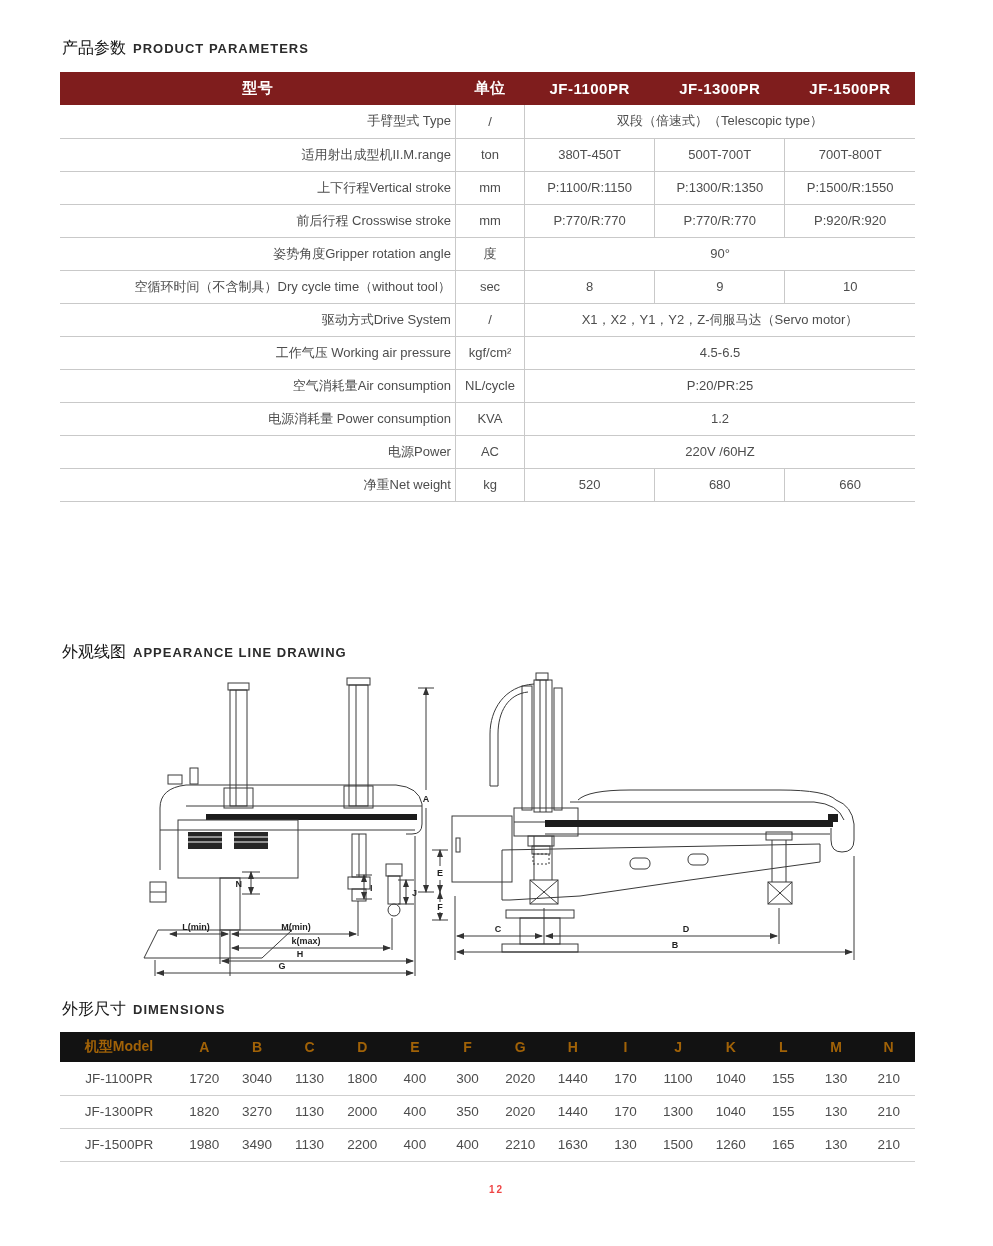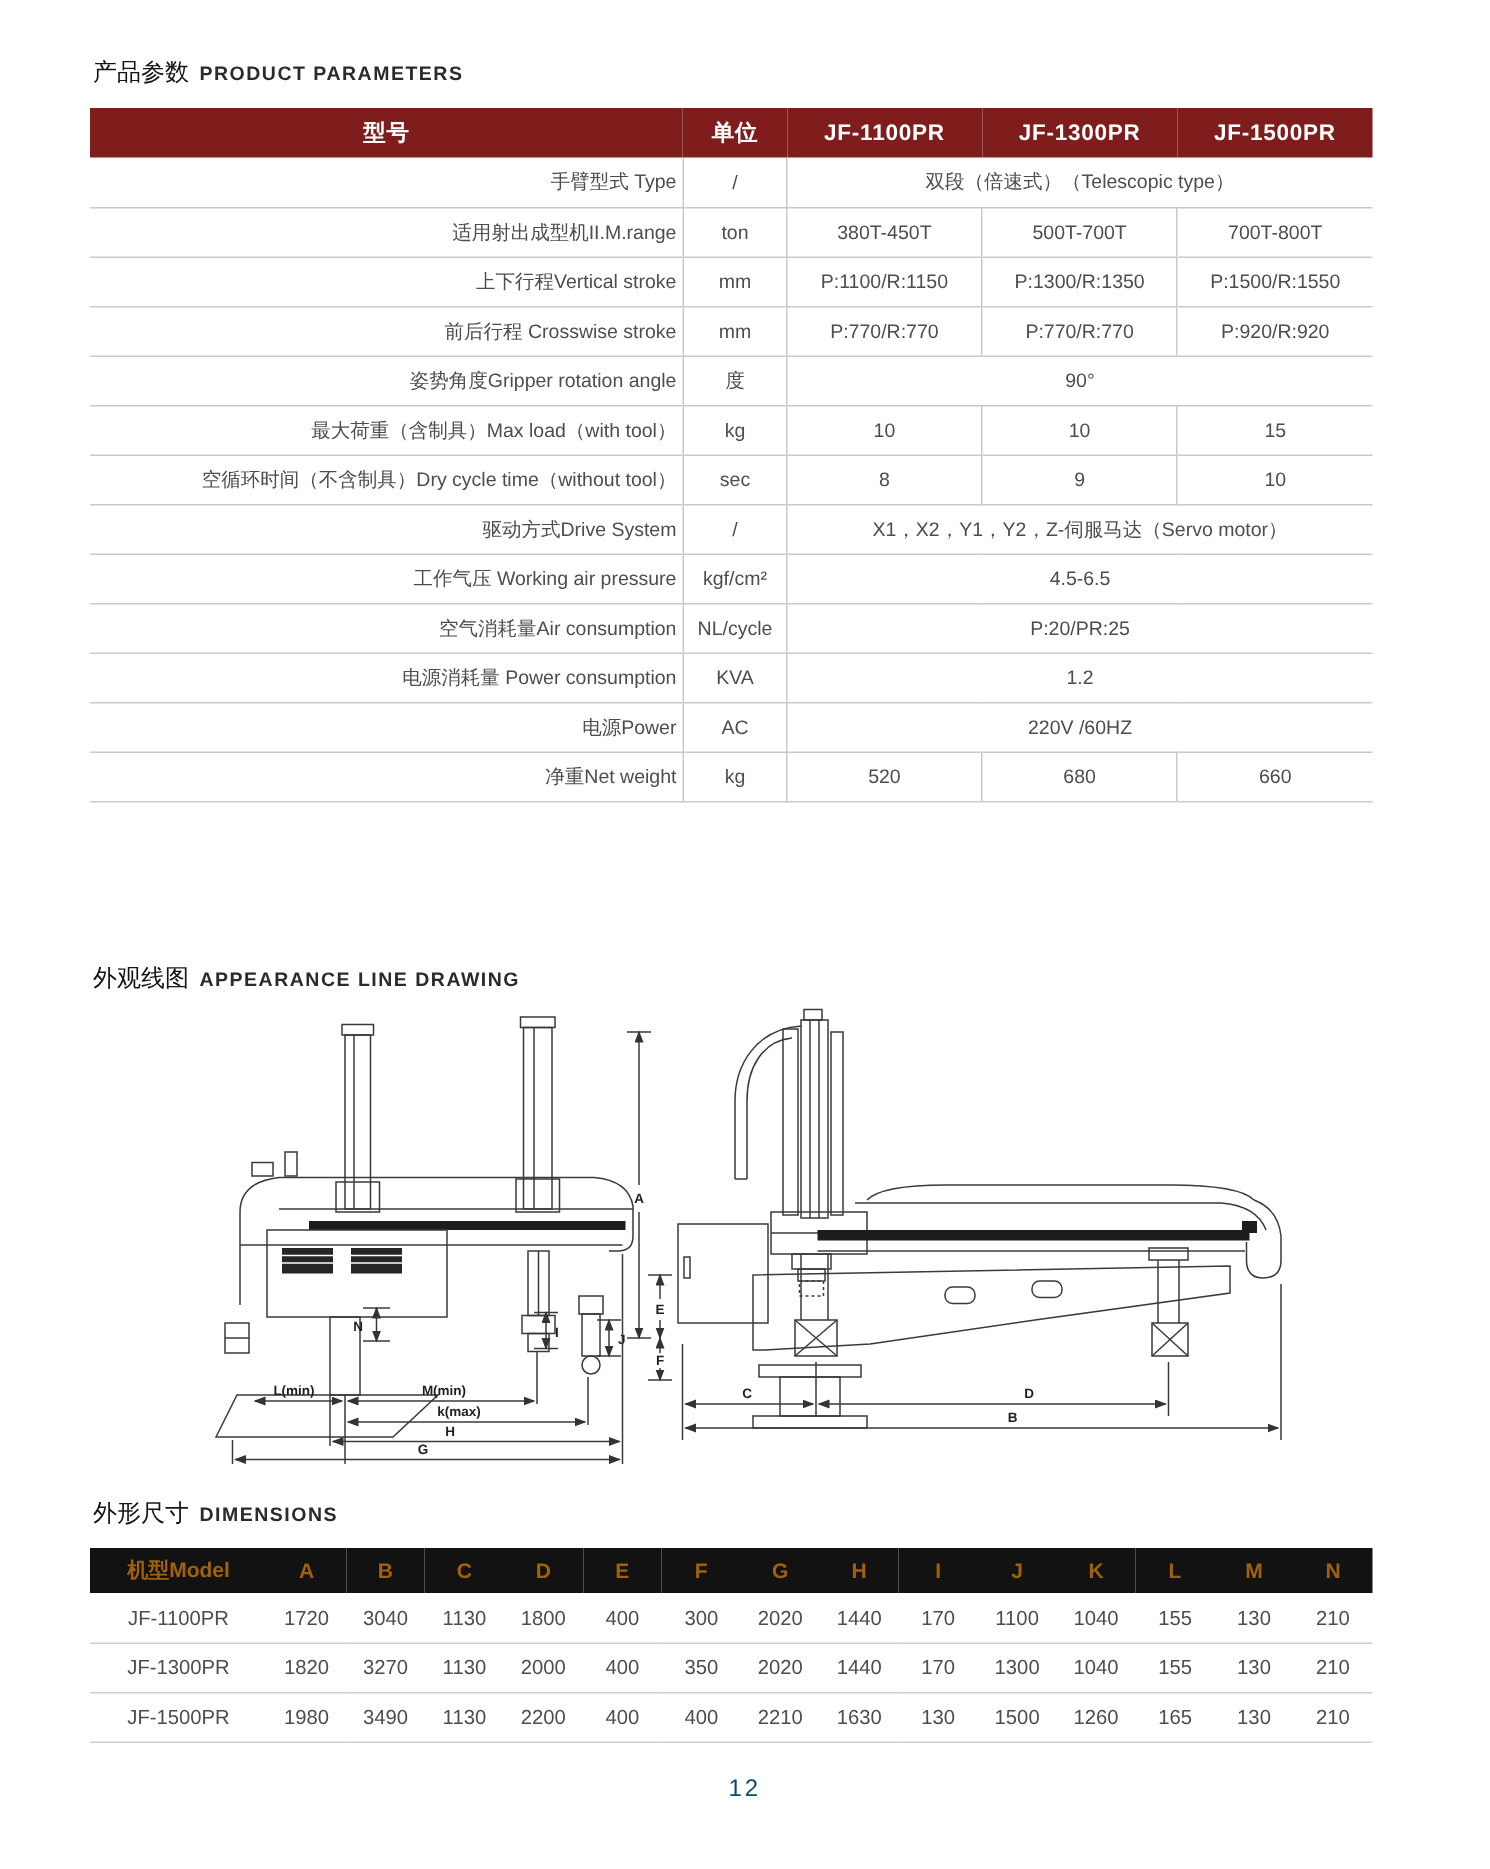--- a/index.html
+++ b/index.html
@@ -32,21 +32,21 @@
     font-size:14px; font-weight:bold; text-align:center; }
   table.dims col.c-model { width:118px; }
   table.dims tbody td { height:33px; border-bottom:1px solid #cfcfcf; text-align:center; }
 
   
   .drawing { position:absolute; left:130px; top:668px; width:760px; height:312px; }
   .drawing svg { width:100%; height:100%; }
   .dimtxt { font-family:"Liberation Sans", sans-serif; font-size:9px; font-weight:bold; fill:#1f1f1f; }
 
   .page-number { position:absolute; left:0; top:1184px; width:100%; text-align:center;
-    font-size:16px; font-weight:normal; color:#0c4a6e; letter-spacing:2px; }
+    font-size:10px; font-weight:bold; color:#ef4444; letter-spacing:2px; }
 </style>
 </head>
 <body>
 
 <div class="page">
 
   <div class="sec-title" style="top:38px;">
     <span class="zh">产品参数</span><span class="en">PRODUCT  PARAMETERS</span>
   </div>
 
@@ -91,27 +91,20 @@
         <td class="lbl">前后行程 Crosswise stroke</td>
         <td class="unit">mm</td>
         <td class="v">P:770/R:770</td>
         <td class="v">P:770/R:770</td>
         <td class="v">P:920/R:920</td>
       </tr>
       <tr>
         <td class="lbl">姿势角度Gripper rotation angle</td>
         <td class="unit">度</td>
         <td colspan="3">90°</td>
-      </tr>
-      <tr>
-        <td class="lbl">最大荷重（含制具）Max load（with tool）</td>
-        <td class="unit">kg</td>
-        <td class="v">10</td>
-        <td class="v">10</td>
-        <td class="v">15</td>
       </tr>
       <tr>
         <td class="lbl">空循环时间（不含制具）Dry cycle time（without tool）</td>
         <td class="unit">sec</td>
         <td class="v">8</td>
         <td class="v">9</td>
         <td class="v">10</td>
       </tr>
       <tr>
         <td class="lbl">驱动方式Drive System</td>

